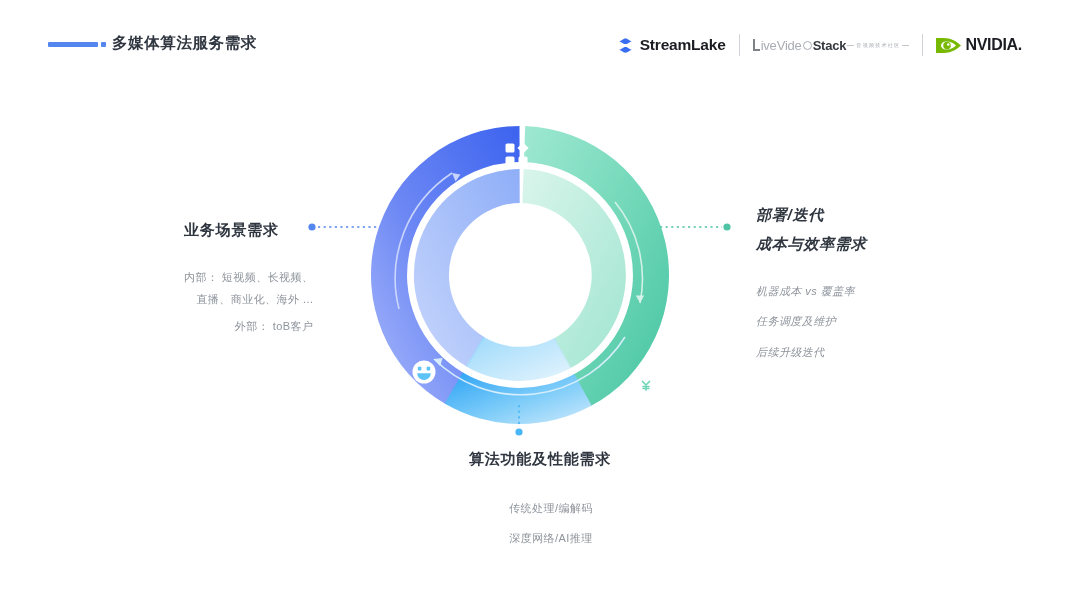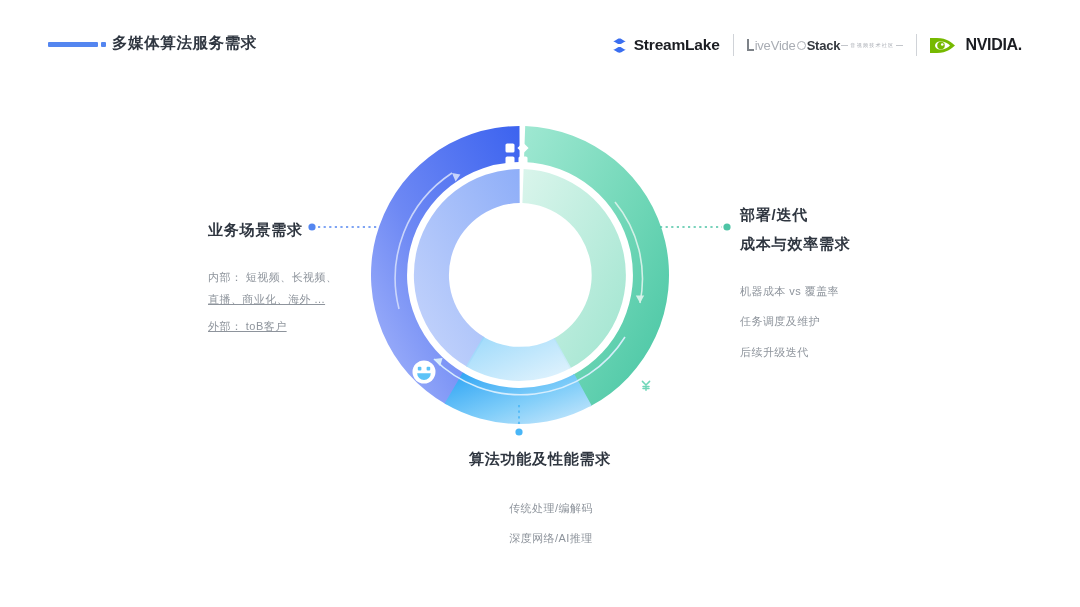--- a/index.html
+++ b/index.html
@@ -114,21 +114,21 @@
     color: #a9adb4;
     letter-spacing: 1.2px;
     transform: scale(1);
   }
   .lvs-sub .dash {
     width: 7px; height: 1px; background: #c3c6cb;
   }
   .logo-nvidia {
     display: flex;
     align-items: center;
-    gap: 9px;
+    gap: 3px;
   }
   .nv-eye { width: 26px; height: 19px; display:block; }
   .nv-text {
     font-size: 16px;
     font-weight: bold;
     color: #1b1d22;
     letter-spacing: -0.3px;
   }
   .nv-text .dot { font-size: 16px; }
 
@@ -152,30 +152,31 @@
   .block-sub {
     font-size: 11px;
     color: #8e949c;
     letter-spacing: 0.45px;
     line-height: 1.78;
     white-space: nowrap;
   }
 
   .left-block {
     position: absolute;
-    left: 208px; top: 215px;
+    left: 184px; top: 215px;
     text-align: left;
   }
-  .left-block .block-sub-wrap { margin-top: 24px; }
-  .left-block .block-sub + .block-sub { margin-top: 8px; text-decoration: underline; }
+  .left-block .block-sub-wrap { margin-top: 24px; text-align: right; }
+  .left-block .block-sub + .block-sub { margin-top: 8px; }
 
   .right-block {
     position: absolute;
-    left: 740px; top: 200px;
+    left: 756px; top: 200px;
     text-align: left;
+    font-style: italic;
   }
   .right-block .block-sub-wrap { margin-top: 23px; }
   .right-block .block-sub + .block-sub { margin-top: 11px; }
 
   .bottom-block {
     position: absolute;
     left: 0; top: 444px;
     width: 1080px;
     text-align: center;
   }

